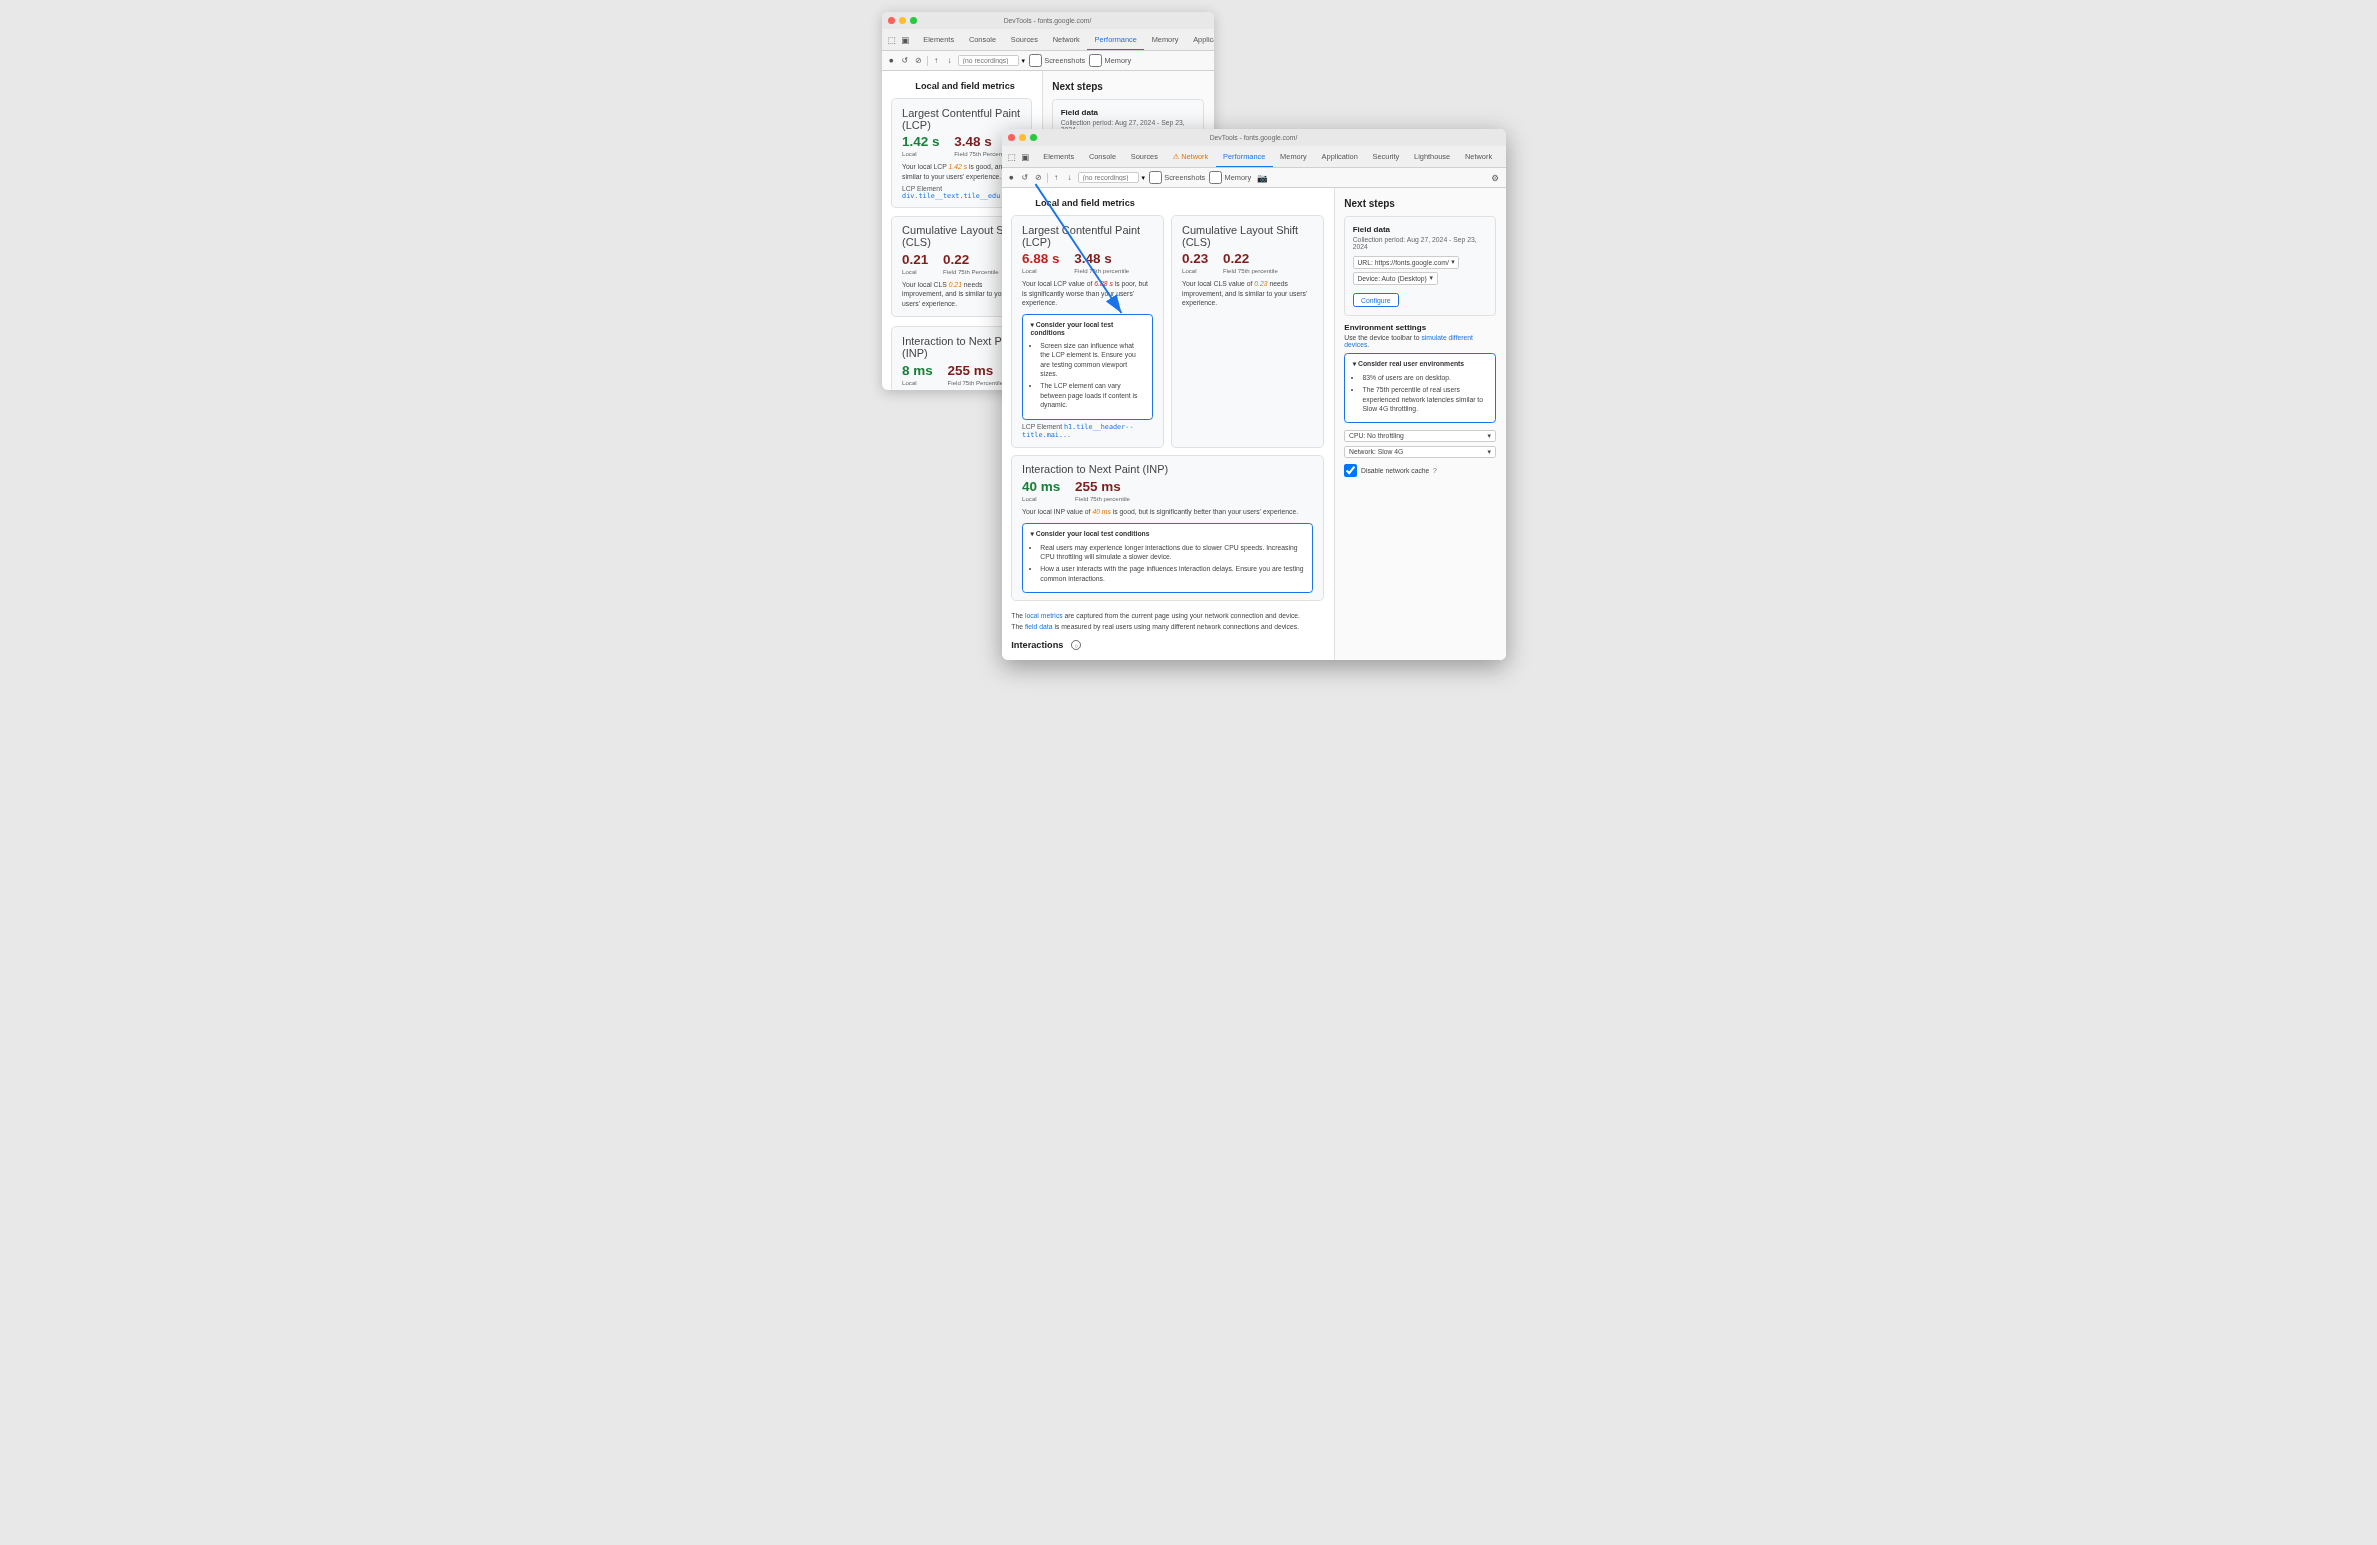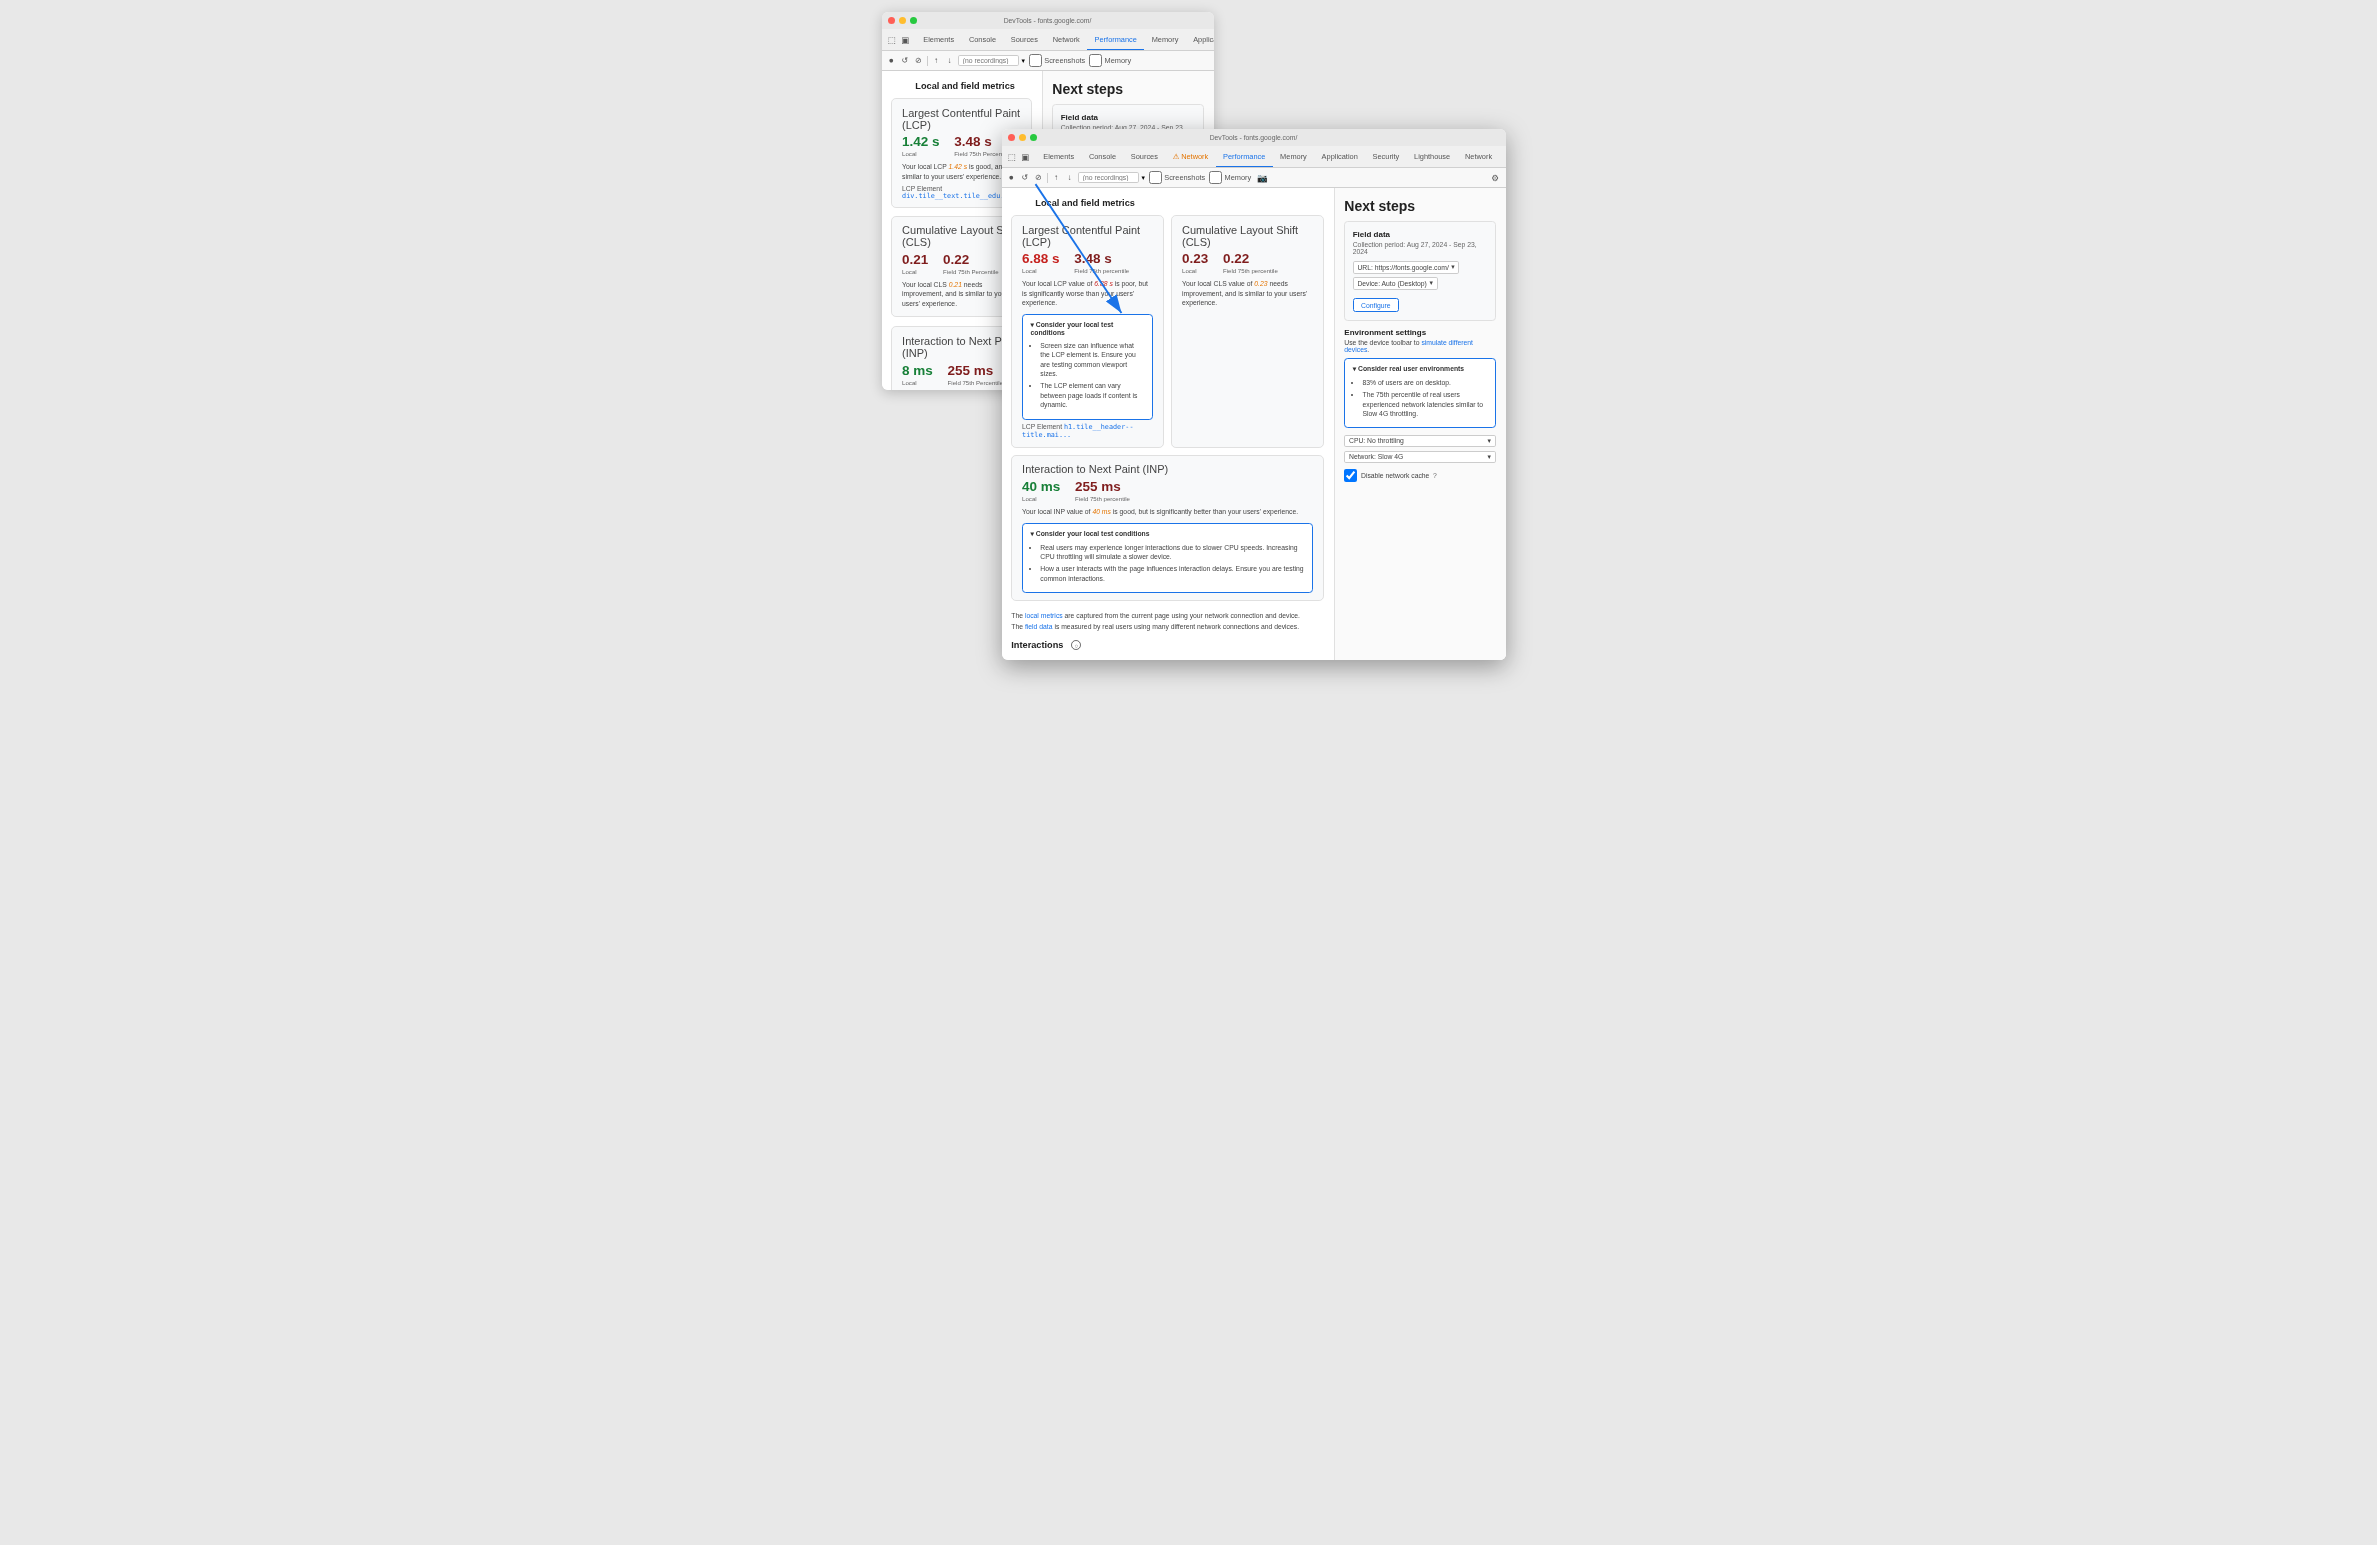--- a/index.html
+++ b/index.html
@@ -291,21 +291,21 @@
 
     .expand-list li {
       font-size: 6.8px;
       color: #444;
       margin-bottom: 2.5px;
       line-height: 1.4;
     }
 
     
     .next-steps-title {
-      font-size: 14px;
+      font-size: 10px;
       font-weight: 600;
       color: #222;
       margin-bottom: 7.4px;
     }
 
     .field-data-section {
       background: #f8f9fa;
       border: 0.6px solid #e0e0e0;
       border-radius: 3.7px;
       padding: 7.4px;

